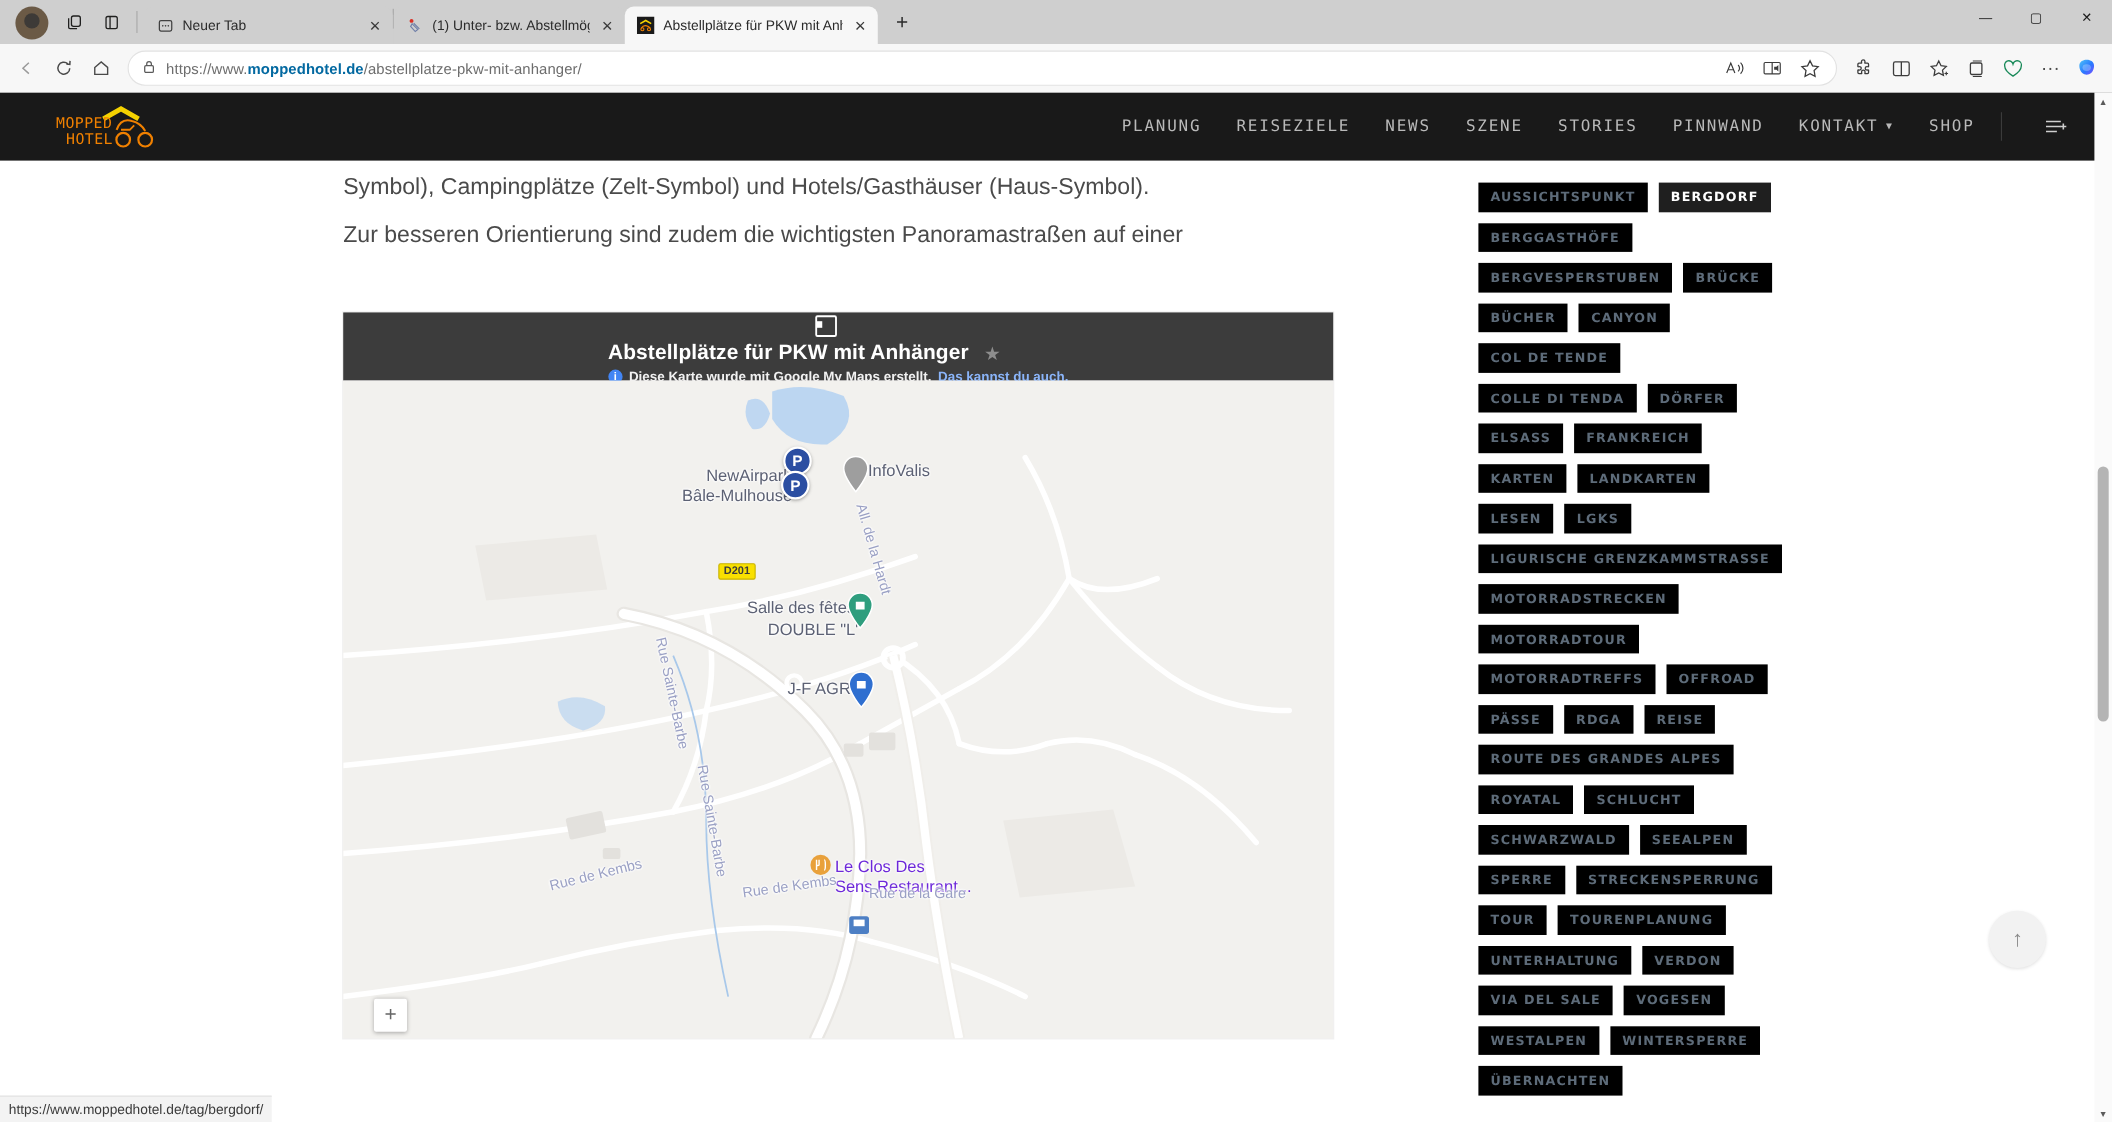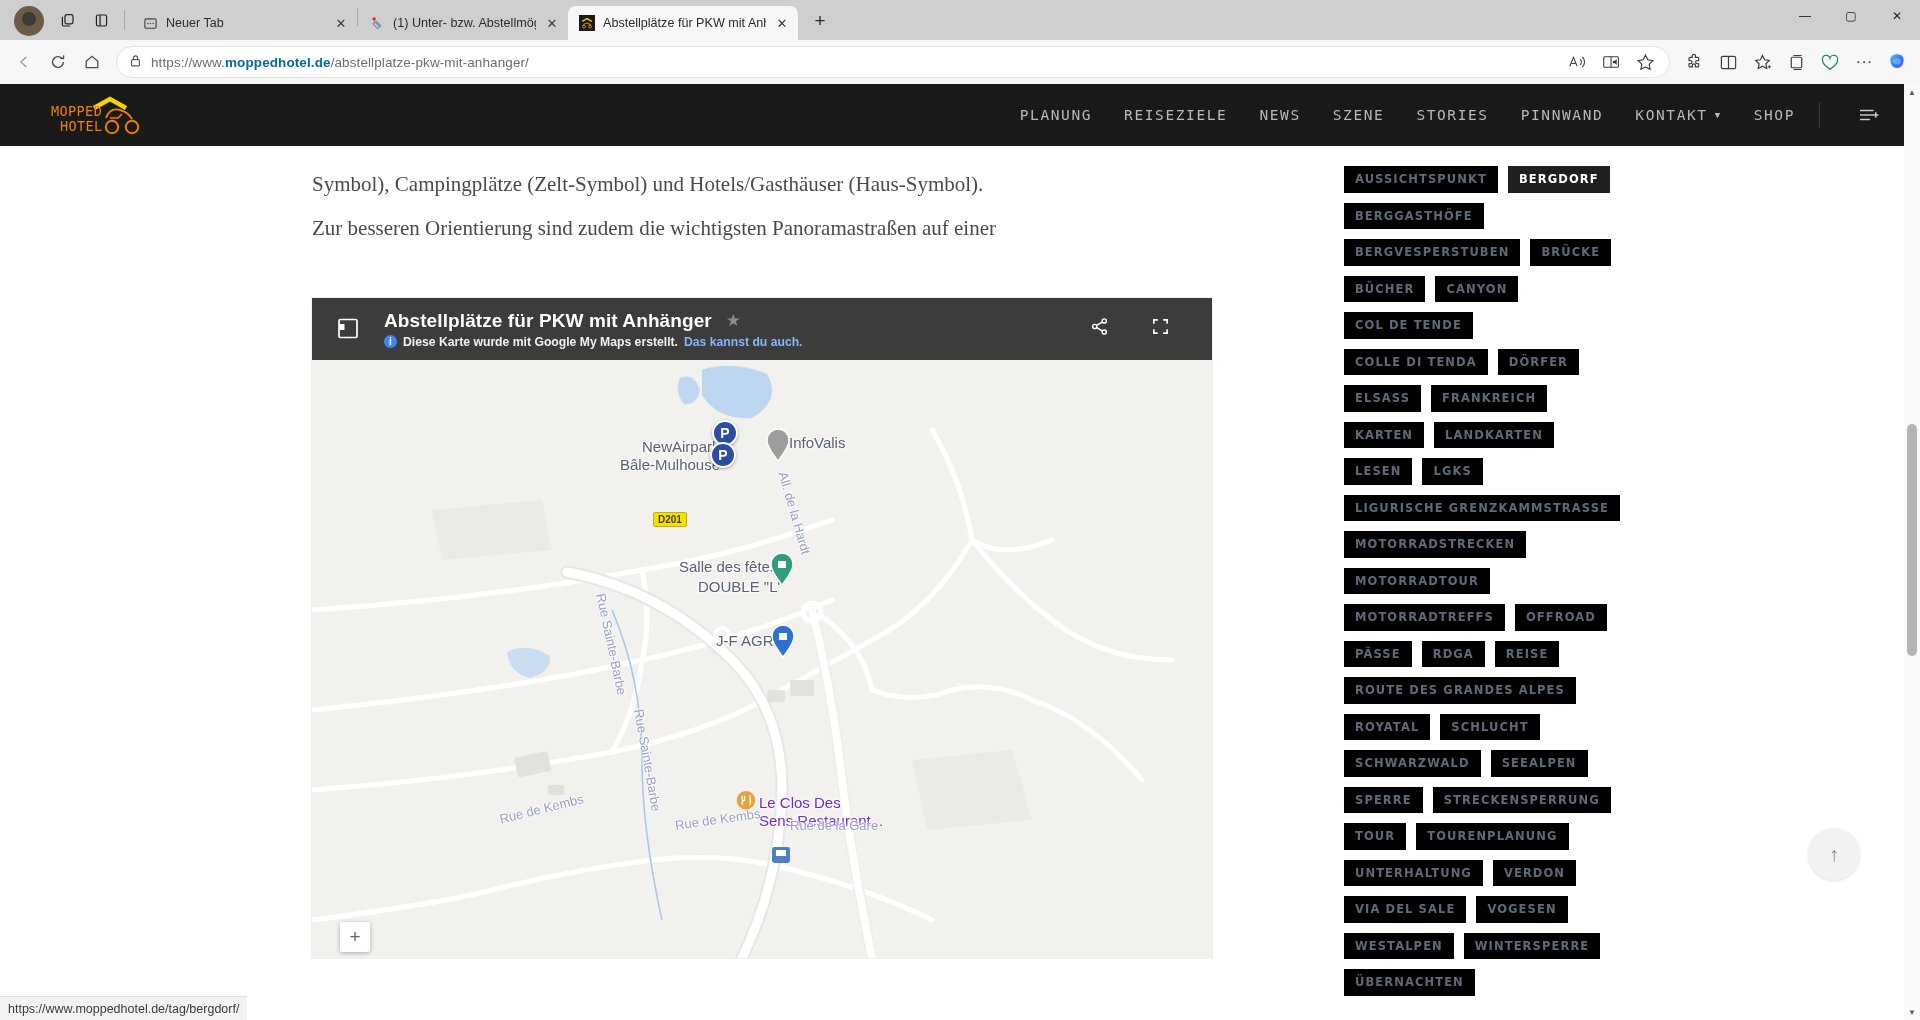--- a/index.html
+++ b/index.html
@@ -56,27 +56,27 @@
   .mainnav a .caret { font-size:9px; margin-left:7px; position:relative; top:-2px;}
   .navsep { width:1px; height:26px; background:#3b3b3b; margin:0 14px 0 8px;}
   .hamb { color:#cfcfcf; font-size:18px; padding-right:40px; display:flex; align-items:center; gap:2px;}
 
   
   .content { display:flex; padding:0; height:874px; background:#fff; position:relative;}
   .col-left { width:228px; }
   .col-main { width:1078px; padding-top:0; }
   .col-side { width:590px; padding-top:20px; }
 
-  .para { font-size:21px; line-height:44px; color:#4a4a4a; font-family:Liberation Serif, serif;
-          width:900px; margin-left:84px; padding-top:16px;}
+  .para { font-size:21px; line-height:44px; color:#4a4a4a; font-family:Liberation Sans, sans-serif;
+          width:900px; margin-left:84px; padding-top:2px;}
 
   
   .mapwrap { margin-left:84px; margin-top:48px; width:900px; height:660px; position:relative;
              box-shadow:0 0 0 1px rgba(0,0,0,.06);}
-  .maphead { height:62px; background:#3c3c3c; display:flex; align-items:center; padding:0 22px; color:#fff;}
+  .maphead { height:62px; background:#3c3c3c; display:flex; align-items:center; padding:0 22px; color:#fff;flex-direction:column;}
   .mapicon { width:28px; height:26px; position:relative; margin-right:22px;}
   .maphead-txt { display:flex; flex-direction:column; gap:3px; }
   .maptitle-row{display:flex;align-items:center;gap:14px;}
   .maptitle { font-size:19px; font-weight:700; font-family:"Liberation Sans",sans-serif; letter-spacing:.1px;}
   .mapstar { color:#8d8d8d; font-size:17px; }
   .mapsub { font-size:12.2px; color:#f1f1f1; display:flex; align-items:center; gap:6px; font-weight:700;}
   .infodot { width:13px;height:13px;border-radius:50%;background:#4285f4;color:#fff;font-size:10px;
              display:flex;align-items:center;justify-content:center;font-weight:700;}
   .mapsub a{color:#8ab4f8; text-decoration:none;}
   .maphead-right{ margin-left:auto; display:flex; align-items:center; gap:42px; padding-right:20px;}
@@ -422,21 +422,21 @@
 
               <g fill="#eceae6">
                 <path d="M600 400 L700 390 L720 460 L615 470 Z"></path>
                 <path d="M120 150 L230 140 L240 190 L130 200 Z"></path>
               </g>
 
               <circle cx="500" cy="252" r="9" fill="none" stroke="#ffffff" stroke-width="5"></circle>
               <circle cx="410" cy="275" r="7" fill="none" stroke="#ffffff" stroke-width="4"></circle>
             </svg>
 
-            <div class="shield" style="left:341px; top:152px;">D201</div>
+            <div class="shield" style="left:341px; top:166px;">D201</div>
 
             <div class="mlabel poi" style="left:330px; top:78px;">NewAirpark</div>
             <div class="mlabel poi" style="left:308px; top:96px;">Bâle-Mulhouse</div>
             <div class="mlabel poi" style="left:477px; top:74px;">InfoValis</div>
             <div class="mlabel poi" style="left:367px; top:198px;">Salle des fêtes</div>
             <div class="mlabel poi" style="left:386px; top:218px;">DOUBLE "L"</div>
             <div class="mlabel poi" style="left:404px; top:272px;">J-F AGRI</div>
             <div class="mlabel rest" style="left:447px; top:434px;">Le Clos Des</div>
             <div class="mlabel rest" style="left:447px; top:452px;">Sens Restaurant...</div>
 

